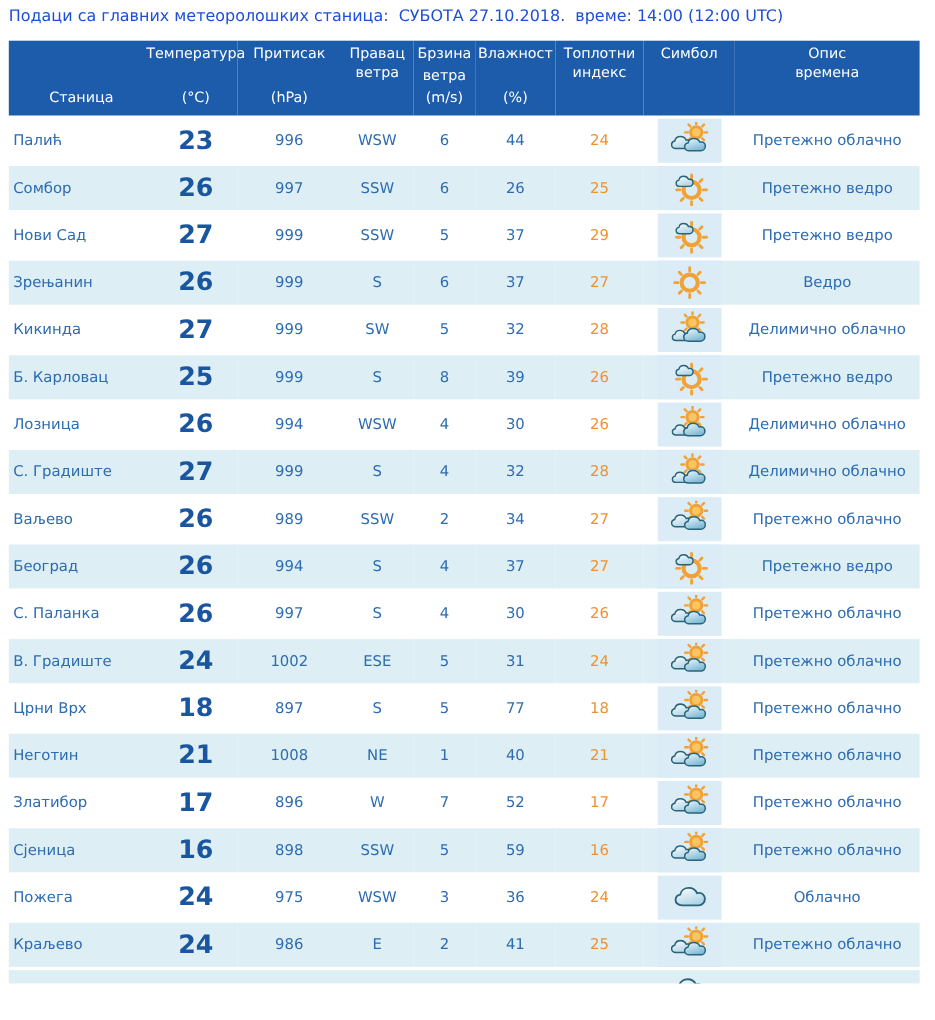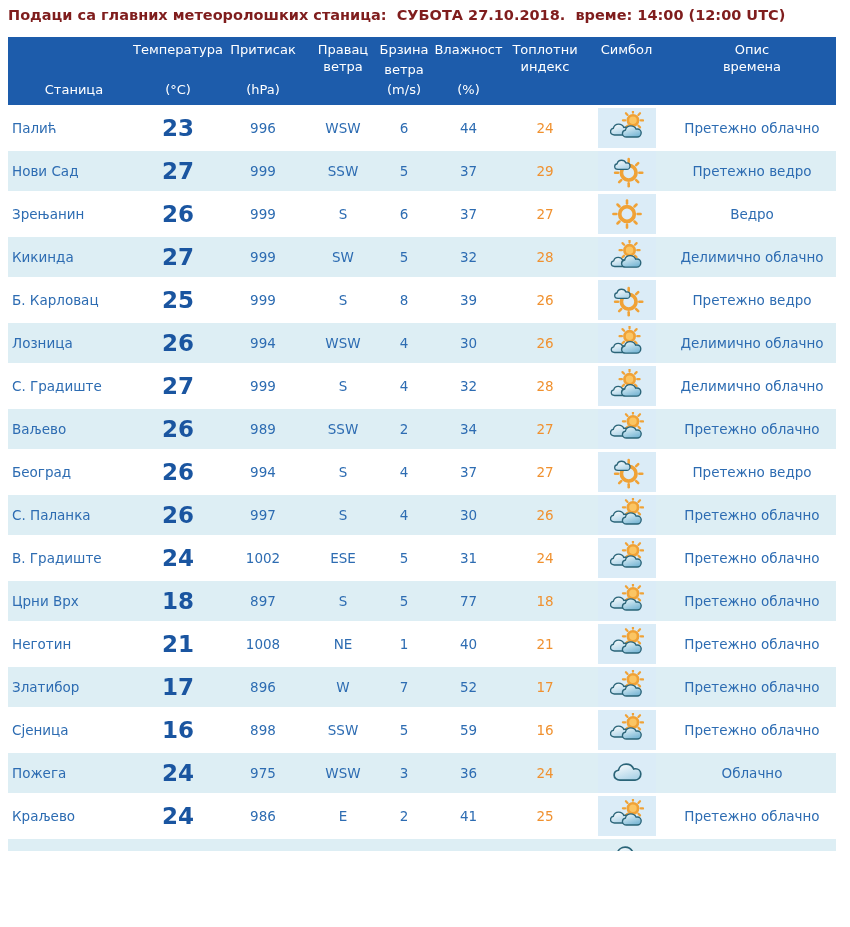--- a/index.html
+++ b/index.html
@@ -3,21 +3,21 @@
 <meta charset="utf-8">
 <style>
   html,body{margin:0;padding:0;}
   body{
     width:850px;height:927px;overflow:hidden;background:#ffffff;
     font-family:"DejaVu Sans","Liberation Sans",sans-serif;
     -webkit-font-smoothing:antialiased;
   }
   .page-title{
     padding:7px 8px 0 8px;
-    font-size:14.5px;font-weight:bold;color:#7f1d1d;
+    font-size:14.5px;font-weight:normal;color:#1d4ed8;
     white-space:pre-wrap;letter-spacing:0;
   }
   .table-wrap{margin:11px 14px 0 8px;width:828px;}
   table.weather{
     width:828px;table-layout:fixed;
     border-collapse:separate;border-spacing:0 3px;
   }
   thead th{
     background:#1d5cab;color:#ffffff;font-weight:normal;
     font-size:13px;padding:0;vertical-align:top;
@@ -210,20 +210,37 @@
     <td>
       <div class="symbol-box">
         <svg class="wx-icon" width="38" height="34" viewBox="0 0 40 40">
                 <use href="#sym-mostly-cloudy" xlink:href="#sym-mostly-cloudy"></use>
               </svg>
       </div>
     </td>
     <td>Претежно облачно</td>
   </tr>
         <tr>
+    <td class="c-station">Сомбор</td>
+    <td class="c-temp">26</td>
+    <td>997</td>
+    <td>SSW</td>
+    <td>6</td>
+    <td>26</td>
+    <td class="c-heat">25</td>
+    <td>
+      <div class="symbol-box">
+        <svg class="wx-icon" width="38" height="34" viewBox="0 0 40 40">
+                <use href="#sym-mostly-clear" xlink:href="#sym-mostly-clear"></use>
+              </svg>
+      </div>
+    </td>
+    <td>Претежно ведро</td>
+  </tr>
+        <tr>
     <td class="c-station">Нови Сад</td>
     <td class="c-temp">27</td>
     <td>999</td>
     <td>SSW</td>
     <td>5</td>
     <td>37</td>
     <td class="c-heat">29</td>
     <td>
       <div class="symbol-box">
         <svg class="wx-icon" width="38" height="34" viewBox="0 0 40 40">

